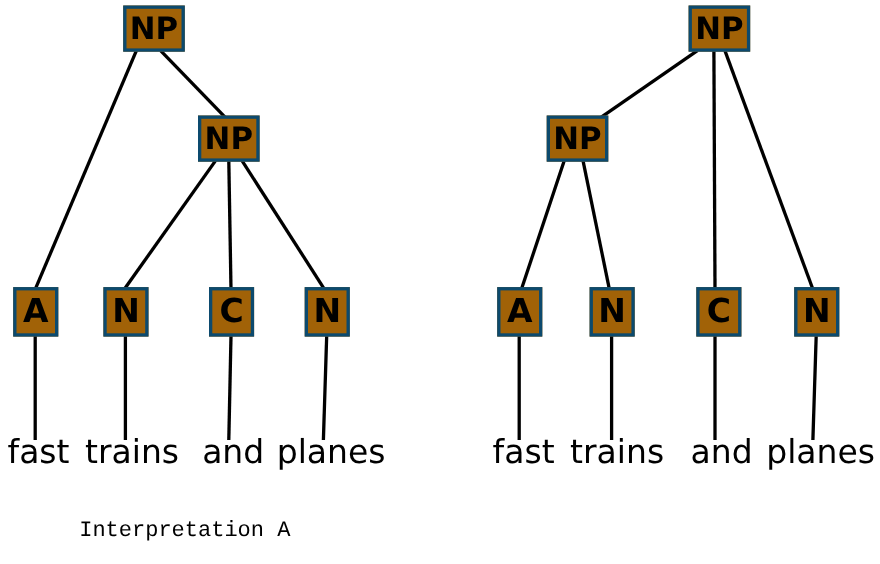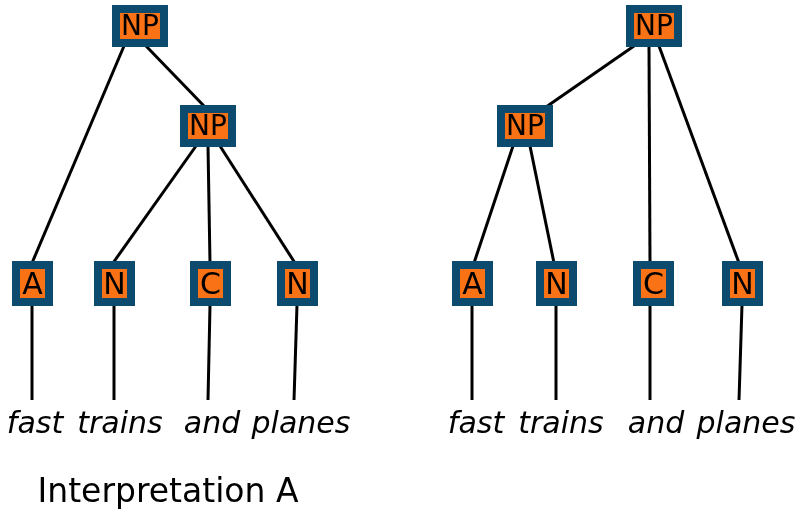--- a/index.html
+++ b/index.html
@@ -19,51 +19,52 @@
   #edges {
     position: absolute;
     left: 0;
     top: 0;
     width: 800px;
     height: 513px;
   }
   .node {
     position: absolute;
     box-sizing: border-box;
-    border: 8px solid #0c4a6e;
-    background: #f97316;
+    border: 3px solid #0c4a6e;
+    background: #a16207;
     display: flex;
     align-items: center;
     justify-content: center;
     font-size: 28px;
     line-height: 1;
+    font-weight: bold;
   }
   .np-node {
     width: 56px;
     height: 42px;
   }
   .leaf-node {
     width: 41px;
     height: 45px;
     font-size: 30px;
   }
   .word {
     position: absolute;
-    top: 405px;
+    top: 394px;
     transform: translateX(-50%);
-    font-style: italic;
     font-size: 30px;
     white-space: nowrap;
   }
   .caption {
     position: absolute;
     top: 471px;
     transform: translateX(-50%);
-    font-size: 33px;
+    font-size: 20px;
     white-space: nowrap;
+    font-family: Liberation Mono, monospace;
   }
   line {
     stroke: #000000;
     stroke-width: 3;
   }
 </style>
 </head>
 <body>
 
 <div id="canvas">

